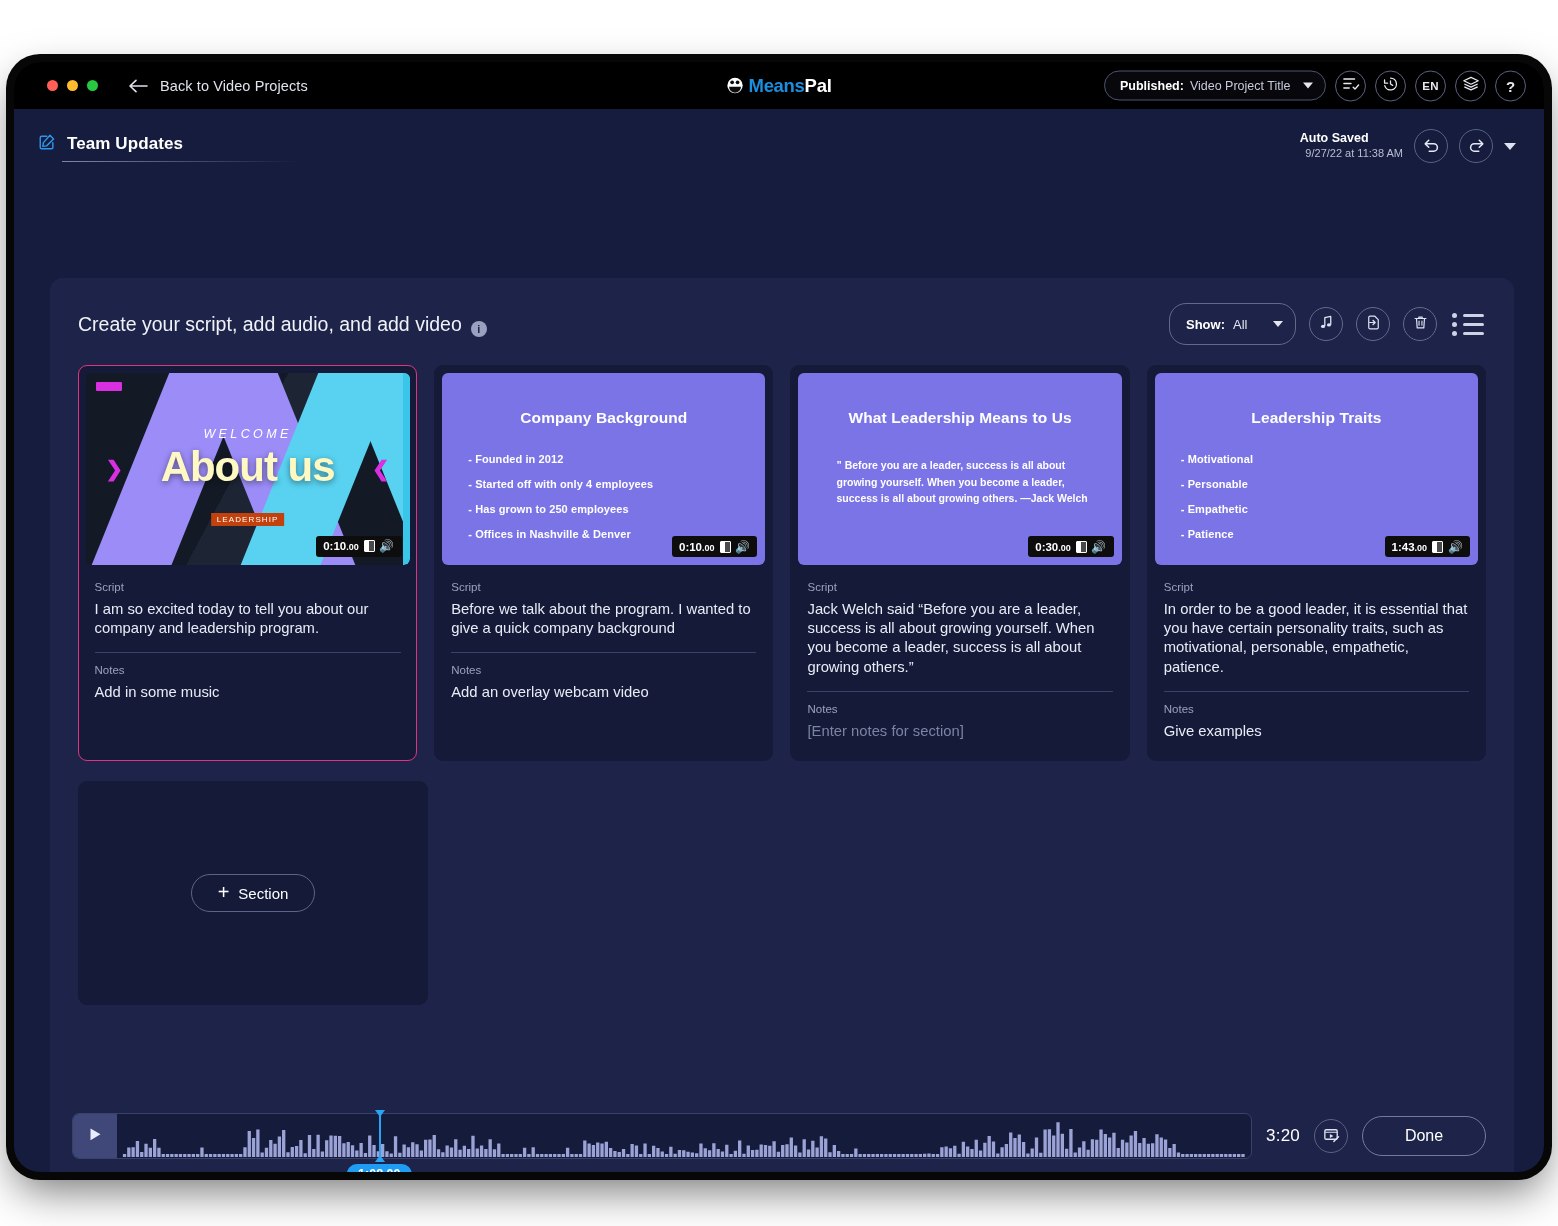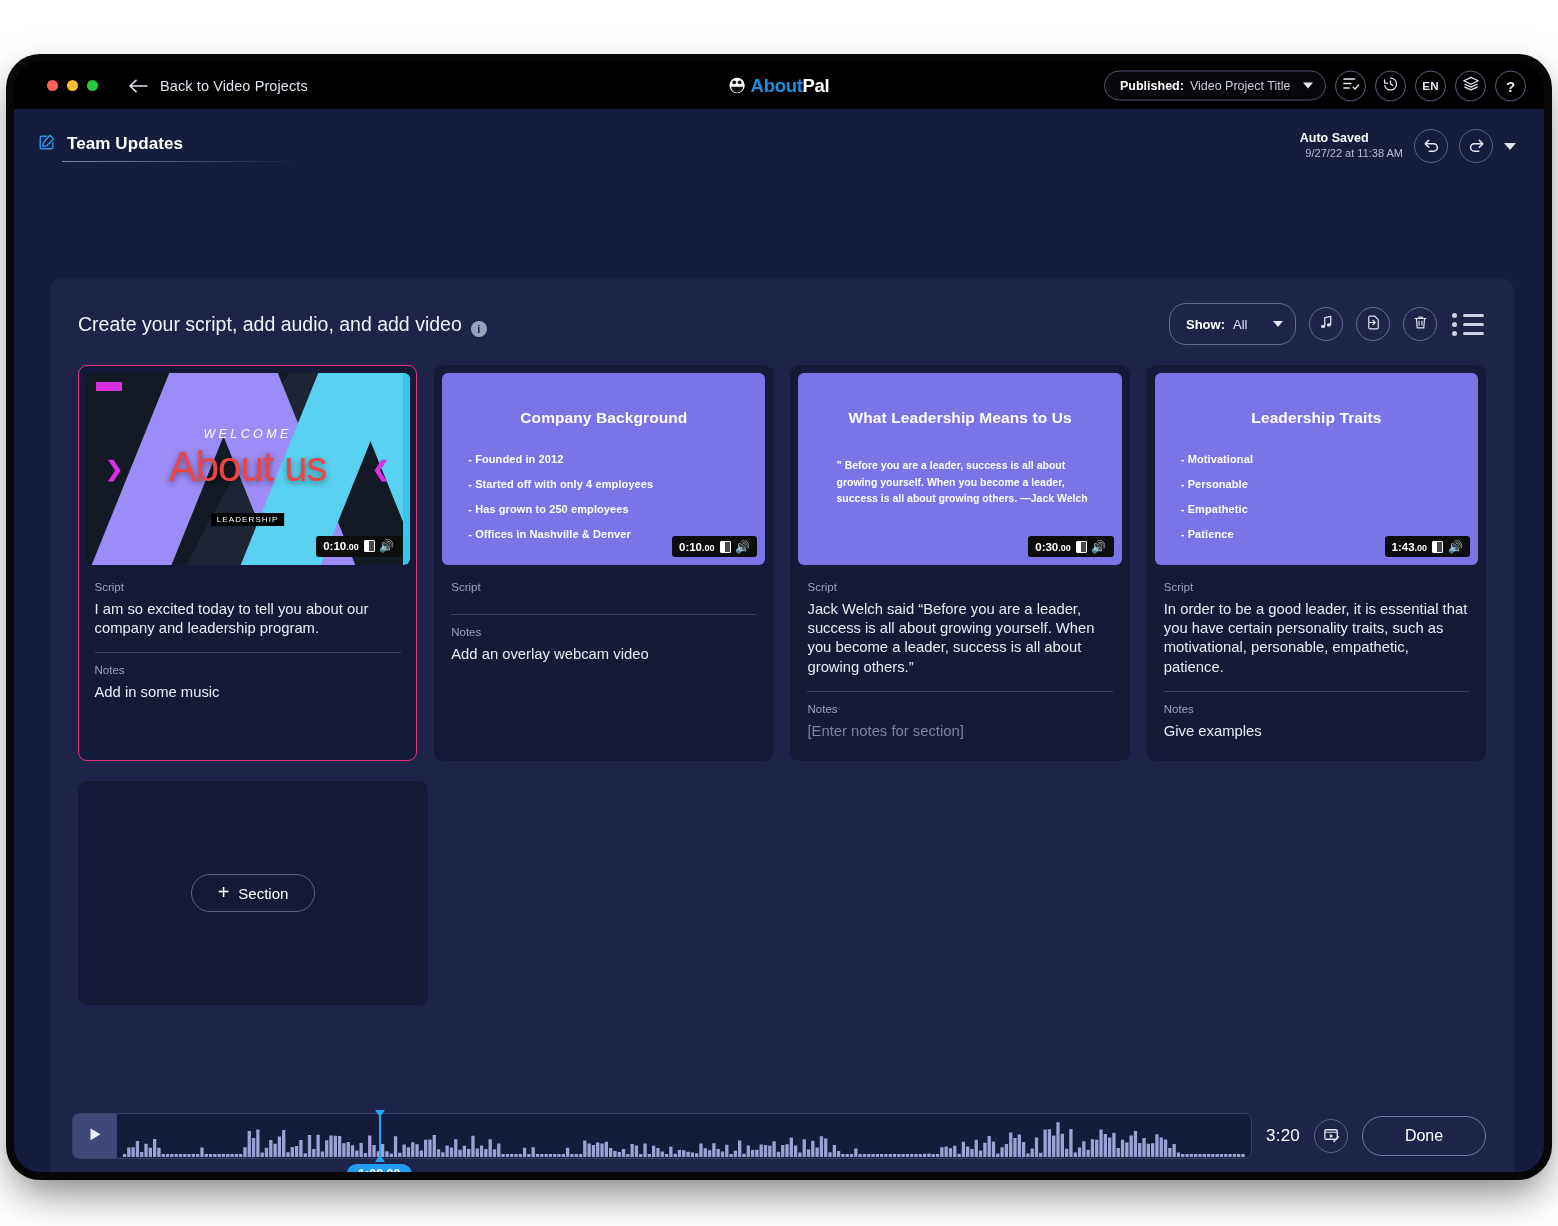--- a/index.html
+++ b/index.html
@@ -163,22 +163,22 @@
   }
   .v-stripe.a { left: 46px; background: #9b8cf7; transform: rotate(22deg); }
   .v-stripe.b { left: 155px; background: #9b8cf7; transform: rotate(-22deg); }
   .v-stripe.c { left: 195px; background: #58d2f0; transform: rotate(22deg); }
   .v-stripe.d { left: 300px; background: #58d2f0; transform: rotate(-22deg); }
   .v-tag { position: absolute; left: 10px; top: 9px; width: 26px; height: 9px; background: #d82fe0; border-radius: 1px; }
   .v-chev { position: absolute; top: 50%; transform: translateY(-50%); color: #d82fe0; font-size: 21px; font-weight: bold; }
   .v-chev.l { left: 20px; }
   .v-chev.r { right: 20px; }
   .v-welcome { position: absolute; left: 0; right: 0; top: 54px; text-align: center; color: #ffffff; font-size: 12.5px; letter-spacing: 3.4px; font-style: italic; }
-  .v-title { position: absolute; left: 0; right: 0; top: 70px; text-align: center; color: #ef4444; font-size: 42px; font-weight: normal; letter-spacing: -1px; text-shadow: 0 2px 6px rgba(0,0,0,.45); }
-  .v-sub { position: absolute; left: 50%; transform: translateX(-50%); top: 140px; background: #000000; color: #ffffff; font-size: 8px; letter-spacing: 1.1px; padding: 2px 6px; }
+  .v-title { position: absolute; left: 0; right: 0; top: 70px; text-align: center; color: #fef9c3; font-size: 42px; font-weight: bold; letter-spacing: -1px; text-shadow: 0 2px 6px rgba(0,0,0,.45); }
+  .v-sub { position: absolute; left: 50%; transform: translateX(-50%); top: 140px; background: #c2410c; color: #ffffff; font-size: 8px; letter-spacing: 1.1px; padding: 2px 6px; }
 
   .slide-title { text-align: center; color: #ffffff; font-size: 15.5px; font-weight: bold; padding-top: 36px; letter-spacing: .1px; }
   .bullets { padding: 26px 0 0 26px; }
   .bullets li { list-style: none; color: #ffffff; font-size: 11px; font-weight: bold; margin-bottom: 13px; letter-spacing: .1px; }
   .quote { padding: 30px 22px 0 38px; color: #ffffff; font-size: 10.5px; line-height: 1.58; font-weight: bold; }
 
   .timebadge {
     position: absolute; right: 8px; bottom: 8px;
     background: #0d0d0d; border-radius: 3px;
     height: 21px; display: flex; align-items: center; gap: 5px;
@@ -283,21 +283,21 @@
 
       <div class="logo-wrap">
         <span class="logo-mark">
           <svg width="17" height="17" viewBox="0 0 20 20">
             <circle cx="10" cy="10" r="9" fill="#ffffff"></circle>
             <circle cx="6.6" cy="6.2" r="2.2" fill="#0d0d0d"></circle>
             <circle cx="13" cy="6.2" r="2.2" fill="#0d0d0d"></circle>
             <path d="M3 11.5h14a7 7 0 0 1-14 0z" fill="#0d0d0d"></path>
           </svg>
         </span>
-        <span class="logo-text"><span class="s">About</span><span class="p">Pal</span></span>
+        <span class="logo-text"><span class="s">Means</span><span class="p">Pal</span></span>
       </div>
 
       <div class="top-right">
         <div class="pub-select">
           <span class="lbl">Published:</span>
           <span class="val">Video Project Title</span>
           <span class="caret"></span>
         </div>
 
         <div class="icon-btn">
@@ -471,20 +471,21 @@
                 <li>- Offices in Nashville &amp; Denver</li>
               </ul>
               <div class="timebadge">
                 <span class="t">0:10<span class="frac">.00</span></span>
                 <span class="tb-half"></span>
                 <span class="tb-spk">🔊</span>
               </div>
             </div>
             <div class="card-body">
               <div class="fieldlabel">Script</div>
+              <div class="scripttext">Before we talk about the program. I wanted to give a quick company background</div>
               <div class="divider"></div>
               <div class="fieldlabel">Notes</div>
               <div class="notestext">Add an overlay webcam video</div>
             </div>
           </div>
           <div class="card">
             <div class="thumb slide">
               <div class="slide-title">What Leadership Means to Us</div>
               <div class="quote">” Before you are a leader, success is all about growing yourself. When you become a leader, success is all about growing others. —Jack Welch</div>
               <div class="timebadge">

